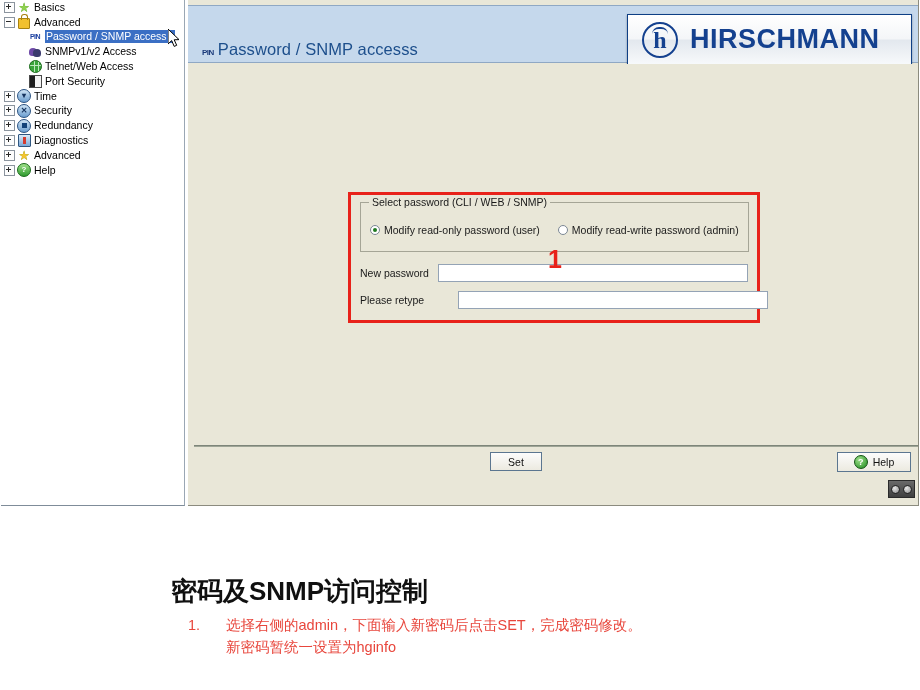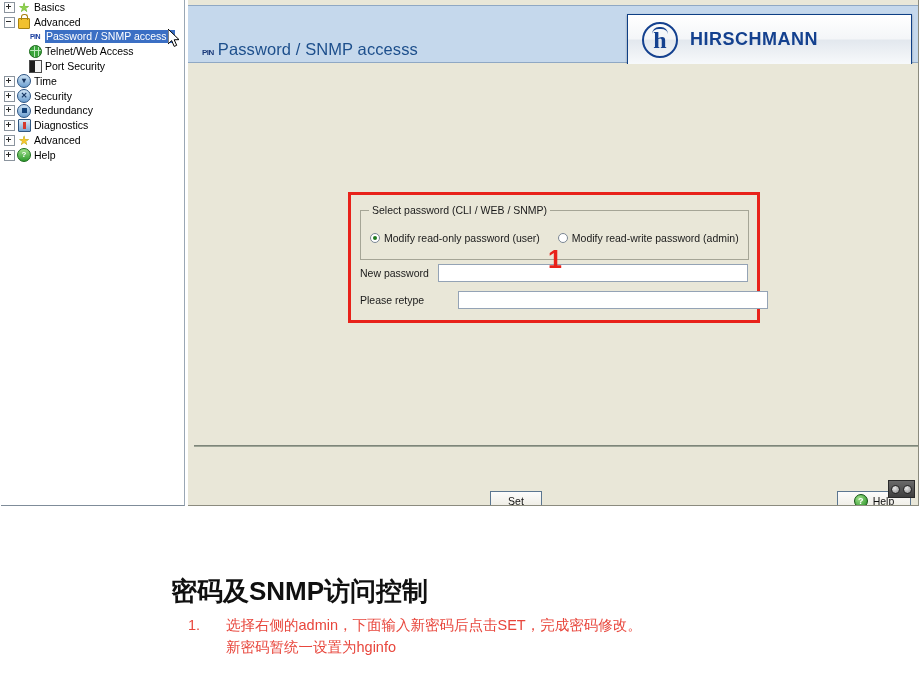--- a/index.html
+++ b/index.html
@@ -313,21 +313,21 @@
   #brand-mark .crown {
     position: absolute;
     top: 3px; left: 50%;
     transform: translateX(-50%);
     width: 16px; height: 5px;
     border-top: 2px solid #14418f;
     border-radius: 8px 8px 0 0;
   }
   #brand-text {
     margin-left: 12px;
-    font-size: 18px;
+    font-size: 27px;
     font-weight: bold;
     color: #14418f;
     letter-spacing: 0.5px;
   }
 
   
   #content-area {
     position: absolute;
     left: 0; top: 64px;
     width: 731px;
@@ -352,21 +352,20 @@
     z-index: 12;
     line-height: 1;
   }
   #password-fieldset {
     position: absolute;
     left: 172px; top: 138px;
     width: 389px;
     height: 50px;
     border: 1px solid #a5a596;
     box-sizing: border-box;
-    margin-top: 8px;
   }
   #fieldset-legend {
     position: absolute;
     left: 8px; top: -7px;
     background: #e9e7d8;
     padding: 0 3px;
     font-size: 10.5px;
     color: #1a1a1a;
     white-space: nowrap;
   }
@@ -449,21 +448,20 @@
     background: linear-gradient(#fcfcfc,#eceae0);
     border: 1px solid #5b7690;
     font-size: 10.5px;
     color: #111111;
     display: inline-flex;
     align-items: center;
     justify-content: center;
     font-family: "Liberation Sans", sans-serif;
     box-sizing: border-box;
     cursor: default;
-    margin-top: 39px;
   }
   #set-button {
     left: 302px; top: 5px;
     width: 52px; height: 19px;
   }
   #help-button {
     right: 8px; top: 5px;
     width: 74px; height: 20px;
     gap: 5px;
   }
@@ -551,20 +549,27 @@
             <span class="icon-lock"></span>
           </span>
           <span class="tree-label">Advanced</span>
         </div>
         <div class="tree-row selected indent-1">
           <span class="tw-spacer"></span>
           <span class="ico">
             <span class="icon-pin">PIN</span>
           </span>
           <span class="tree-label">Password / SNMP access</span>
+        </div>
+        <div class="tree-row indent-1">
+          <span class="tw-spacer"></span>
+          <span class="ico">
+            <span class="icon-mask"></span>
+          </span>
+          <span class="tree-label">SNMPv1/v2 Access</span>
         </div>
         <div class="tree-row indent-1">
           <span class="tw-spacer"></span>
           <span class="ico">
             <span class="icon-globe"></span>
           </span>
           <span class="tree-label">Telnet/Web Access</span>
         </div>
         <div class="tree-row indent-1">
           <span class="tw-spacer"></span>

